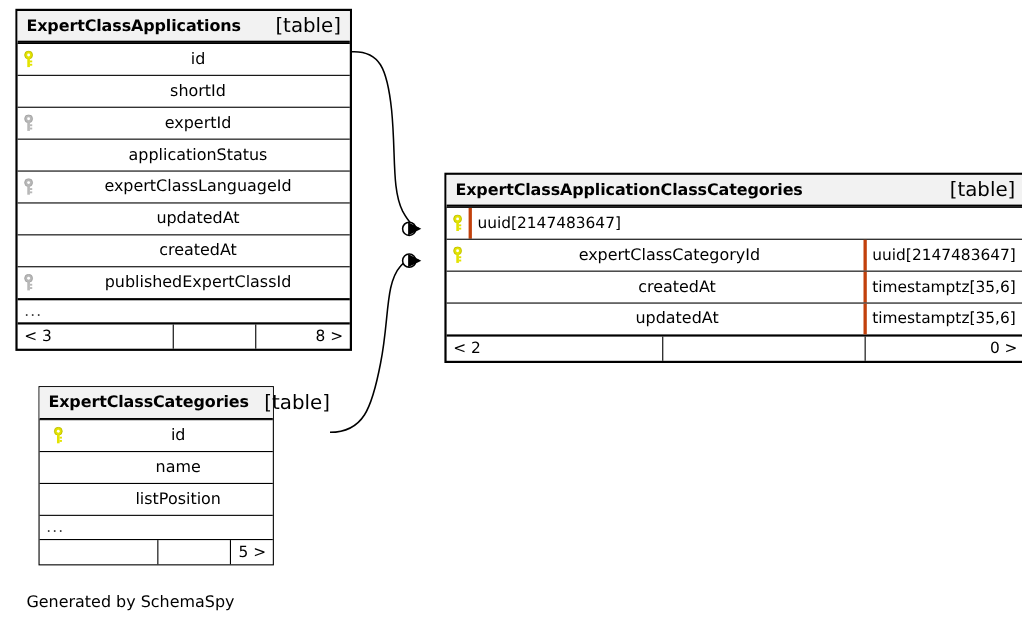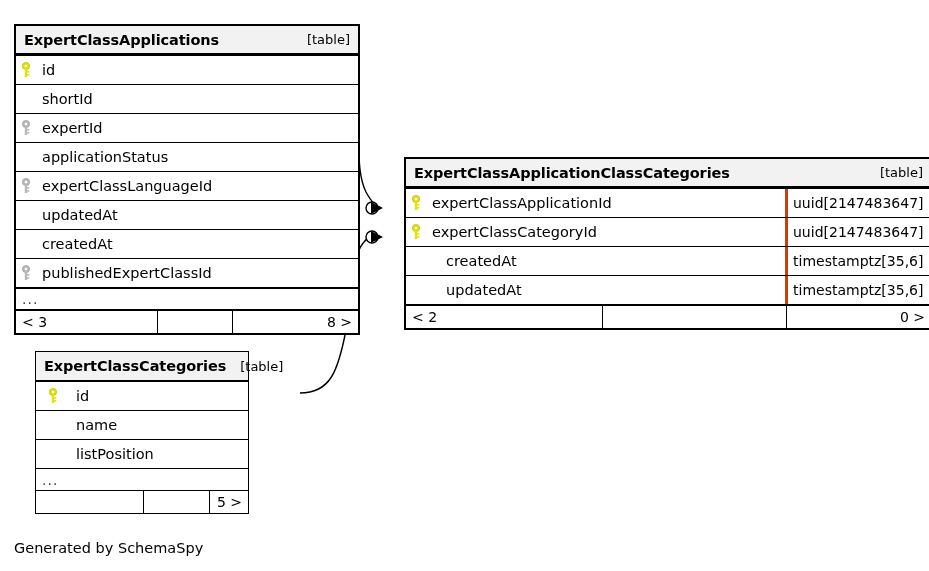--- a/index.html
+++ b/index.html
@@ -34,21 +34,21 @@
     height:29px;
   }
   .tbl-header.thin{border-bottom-width:1px;}
   .tbl-name{
     font-weight:bold;
     font-size:14.5px;
     letter-spacing:-0.1px;
     white-space:nowrap;
   }
   .tbl-tag{
-    font-size:13px;
+    font-size:18px;
     white-space:nowrap;
     margin-left:14px;
   }
 
   .row{
     display:flex;
     align-items:center;
     height:29px;
     border-top:1px solid #000000;
     box-sizing:border-box;
@@ -57,20 +57,21 @@
   .row:first-of-type{border-top:none;}
 
   .cell-name{
     flex:1 1 auto;
     display:flex;
     align-items:center;
     min-width:0;
     height:100%;
     padding-left:6px;
     box-sizing:border-box;
+    justify-content:center;
   }
   .cell-type{
     flex:0 0 auto;
     border-left:3px solid #c2410c;
     box-sizing:border-box;
     height:100%;
     display:flex;
     align-items:center;
     padding:0 5px;
     font-size:14px;
@@ -117,42 +118,42 @@
     align-items:center;
     font-size:14px;
     padding:0 6px;
     border-left:1px solid #000000;
   }
   .footer-cell:first-child{border-left:none;}
   .fc-left{justify-content:flex-start;}
   .fc-right{justify-content:flex-end;}
 
   
-  #table-applications{left:14px;top:24px;width:346px;}
+  #table-applications{left:14px;top:8px;width:306px;}
   #table-applications .footer-cell.f1{flex:0 0 141px;}
   #table-applications .footer-cell.f2{flex:0 0 75px;}
   #table-applications .footer-cell.f3{flex:1 1 auto;}
 
   
   #table-joincats{left:404px;top:157px;width:529px;}
   #table-joincats .cell-type{flex:0 0 146px;}
   #table-joincats .footer-cell.f1{flex:0 0 196px;}
   #table-joincats .footer-cell.f2{flex:0 0 184px;}
   #table-joincats .footer-cell.f3{flex:1 1 auto;}
 
   
   #table-categories{left:35px;top:351px;width:214px;}
   #table-categories .footer-row{height:23px;}
   #table-categories .footer-cell.f1{flex:0 0 107px;}
   #table-categories .footer-cell.f2{flex:0 0 66px;}
   #table-categories .footer-cell.f3{flex:1 1 auto;}
 
   .footer-note{
     position:absolute;
-    left:14px;
+    left:24px;
     top:540px;
     font-size:14.5px;
     color:#000;
     white-space:nowrap;
   }
 
   svg.connectors{
     position:absolute;
     left:0;top:0;
     width:929px;height:571px;
@@ -298,23 +299,20 @@
     <div class="row">
       <span class="keyslot">
         <svg width="10" height="16" viewBox="0 0 10 16">
           <circle cx="5" cy="4" r="3.6" fill="#e3e300" stroke="#b8b800" stroke-width="0.7"></circle>
           <circle cx="5" cy="4" r="1.3" fill="#ffffff"></circle>
           <rect x="3.8" y="6" width="2.4" height="9" fill="#e3e300"></rect>
           <rect x="6.2" y="9" width="2.1" height="1.7" fill="#e3e300"></rect>
           <rect x="6.2" y="12" width="2.1" height="1.7" fill="#e3e300"></rect>
         </svg>
       </span>
-      <span class="cell-name">
-          <span class="col-label">expertClassApplicationId</span>
-        </span>
       <span class="cell-type">uuid[2147483647]</span>
     </div>
 
     <div class="row">
       <span class="keyslot">
         <svg width="10" height="16" viewBox="0 0 10 16">
           <circle cx="5" cy="4" r="3.6" fill="#e3e300" stroke="#b8b800" stroke-width="0.7"></circle>
           <circle cx="5" cy="4" r="1.3" fill="#ffffff"></circle>
           <rect x="3.8" y="6" width="2.4" height="9" fill="#e3e300"></rect>
           <rect x="6.2" y="9" width="2.1" height="1.7" fill="#e3e300"></rect>

